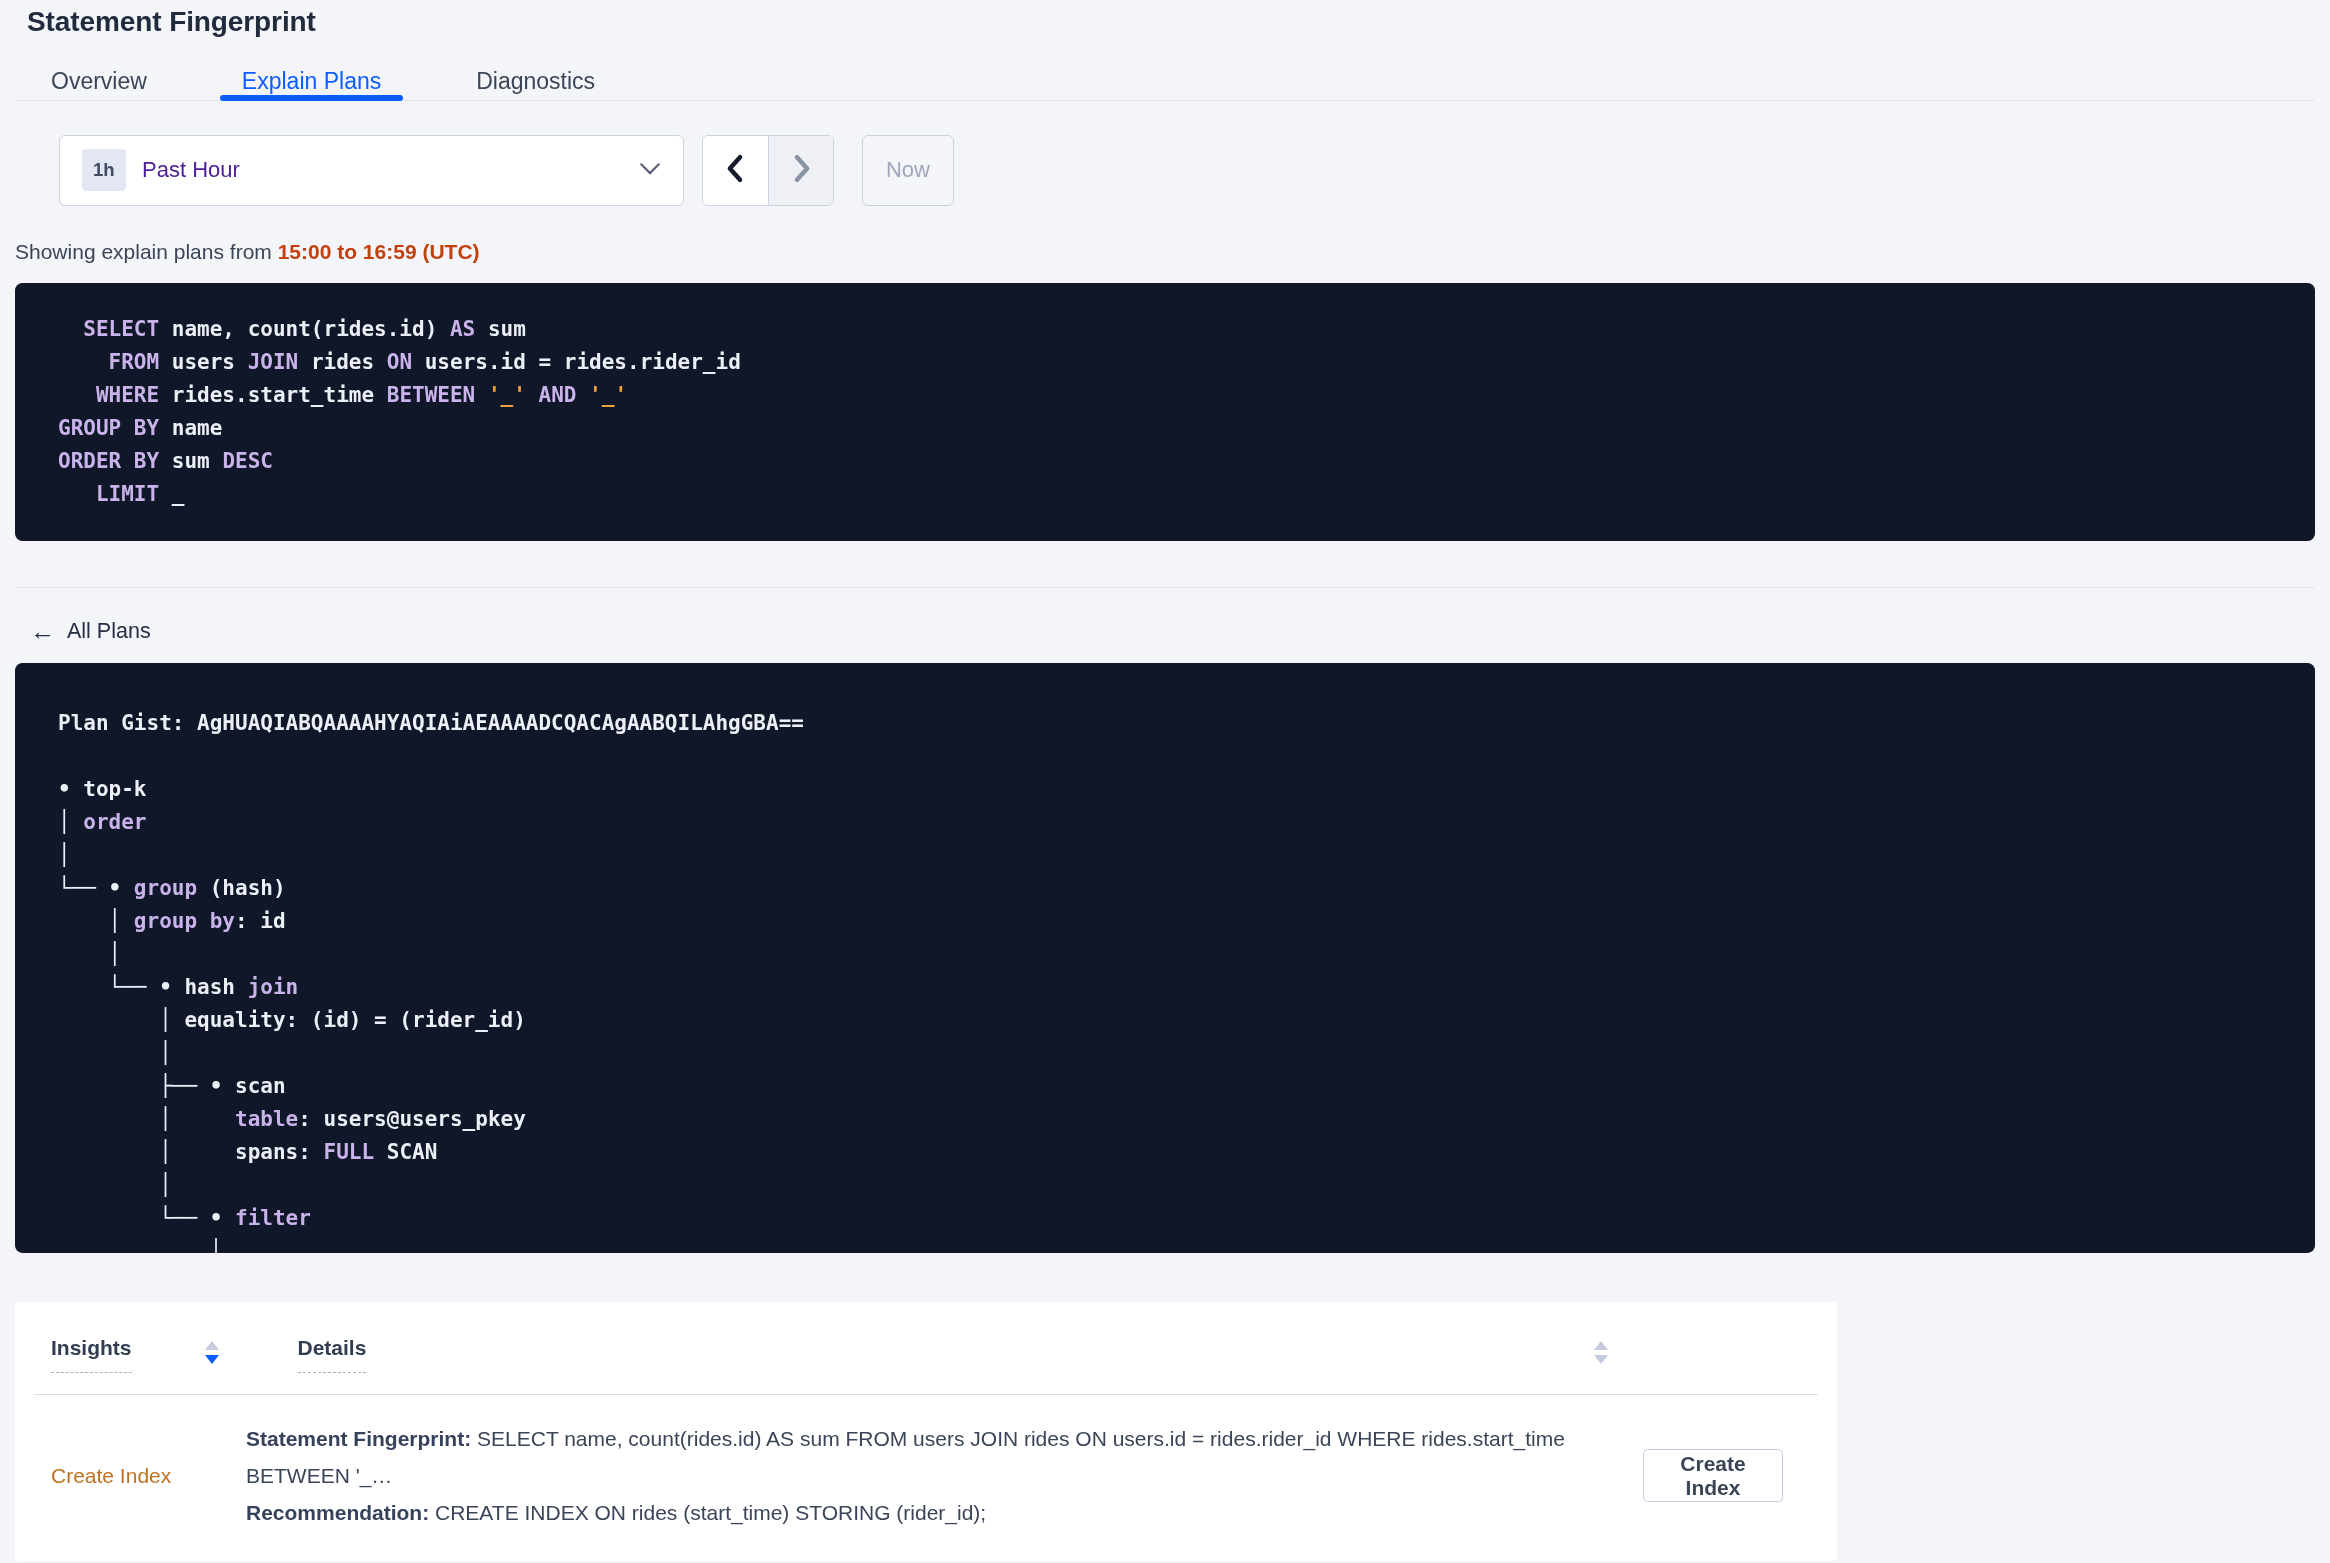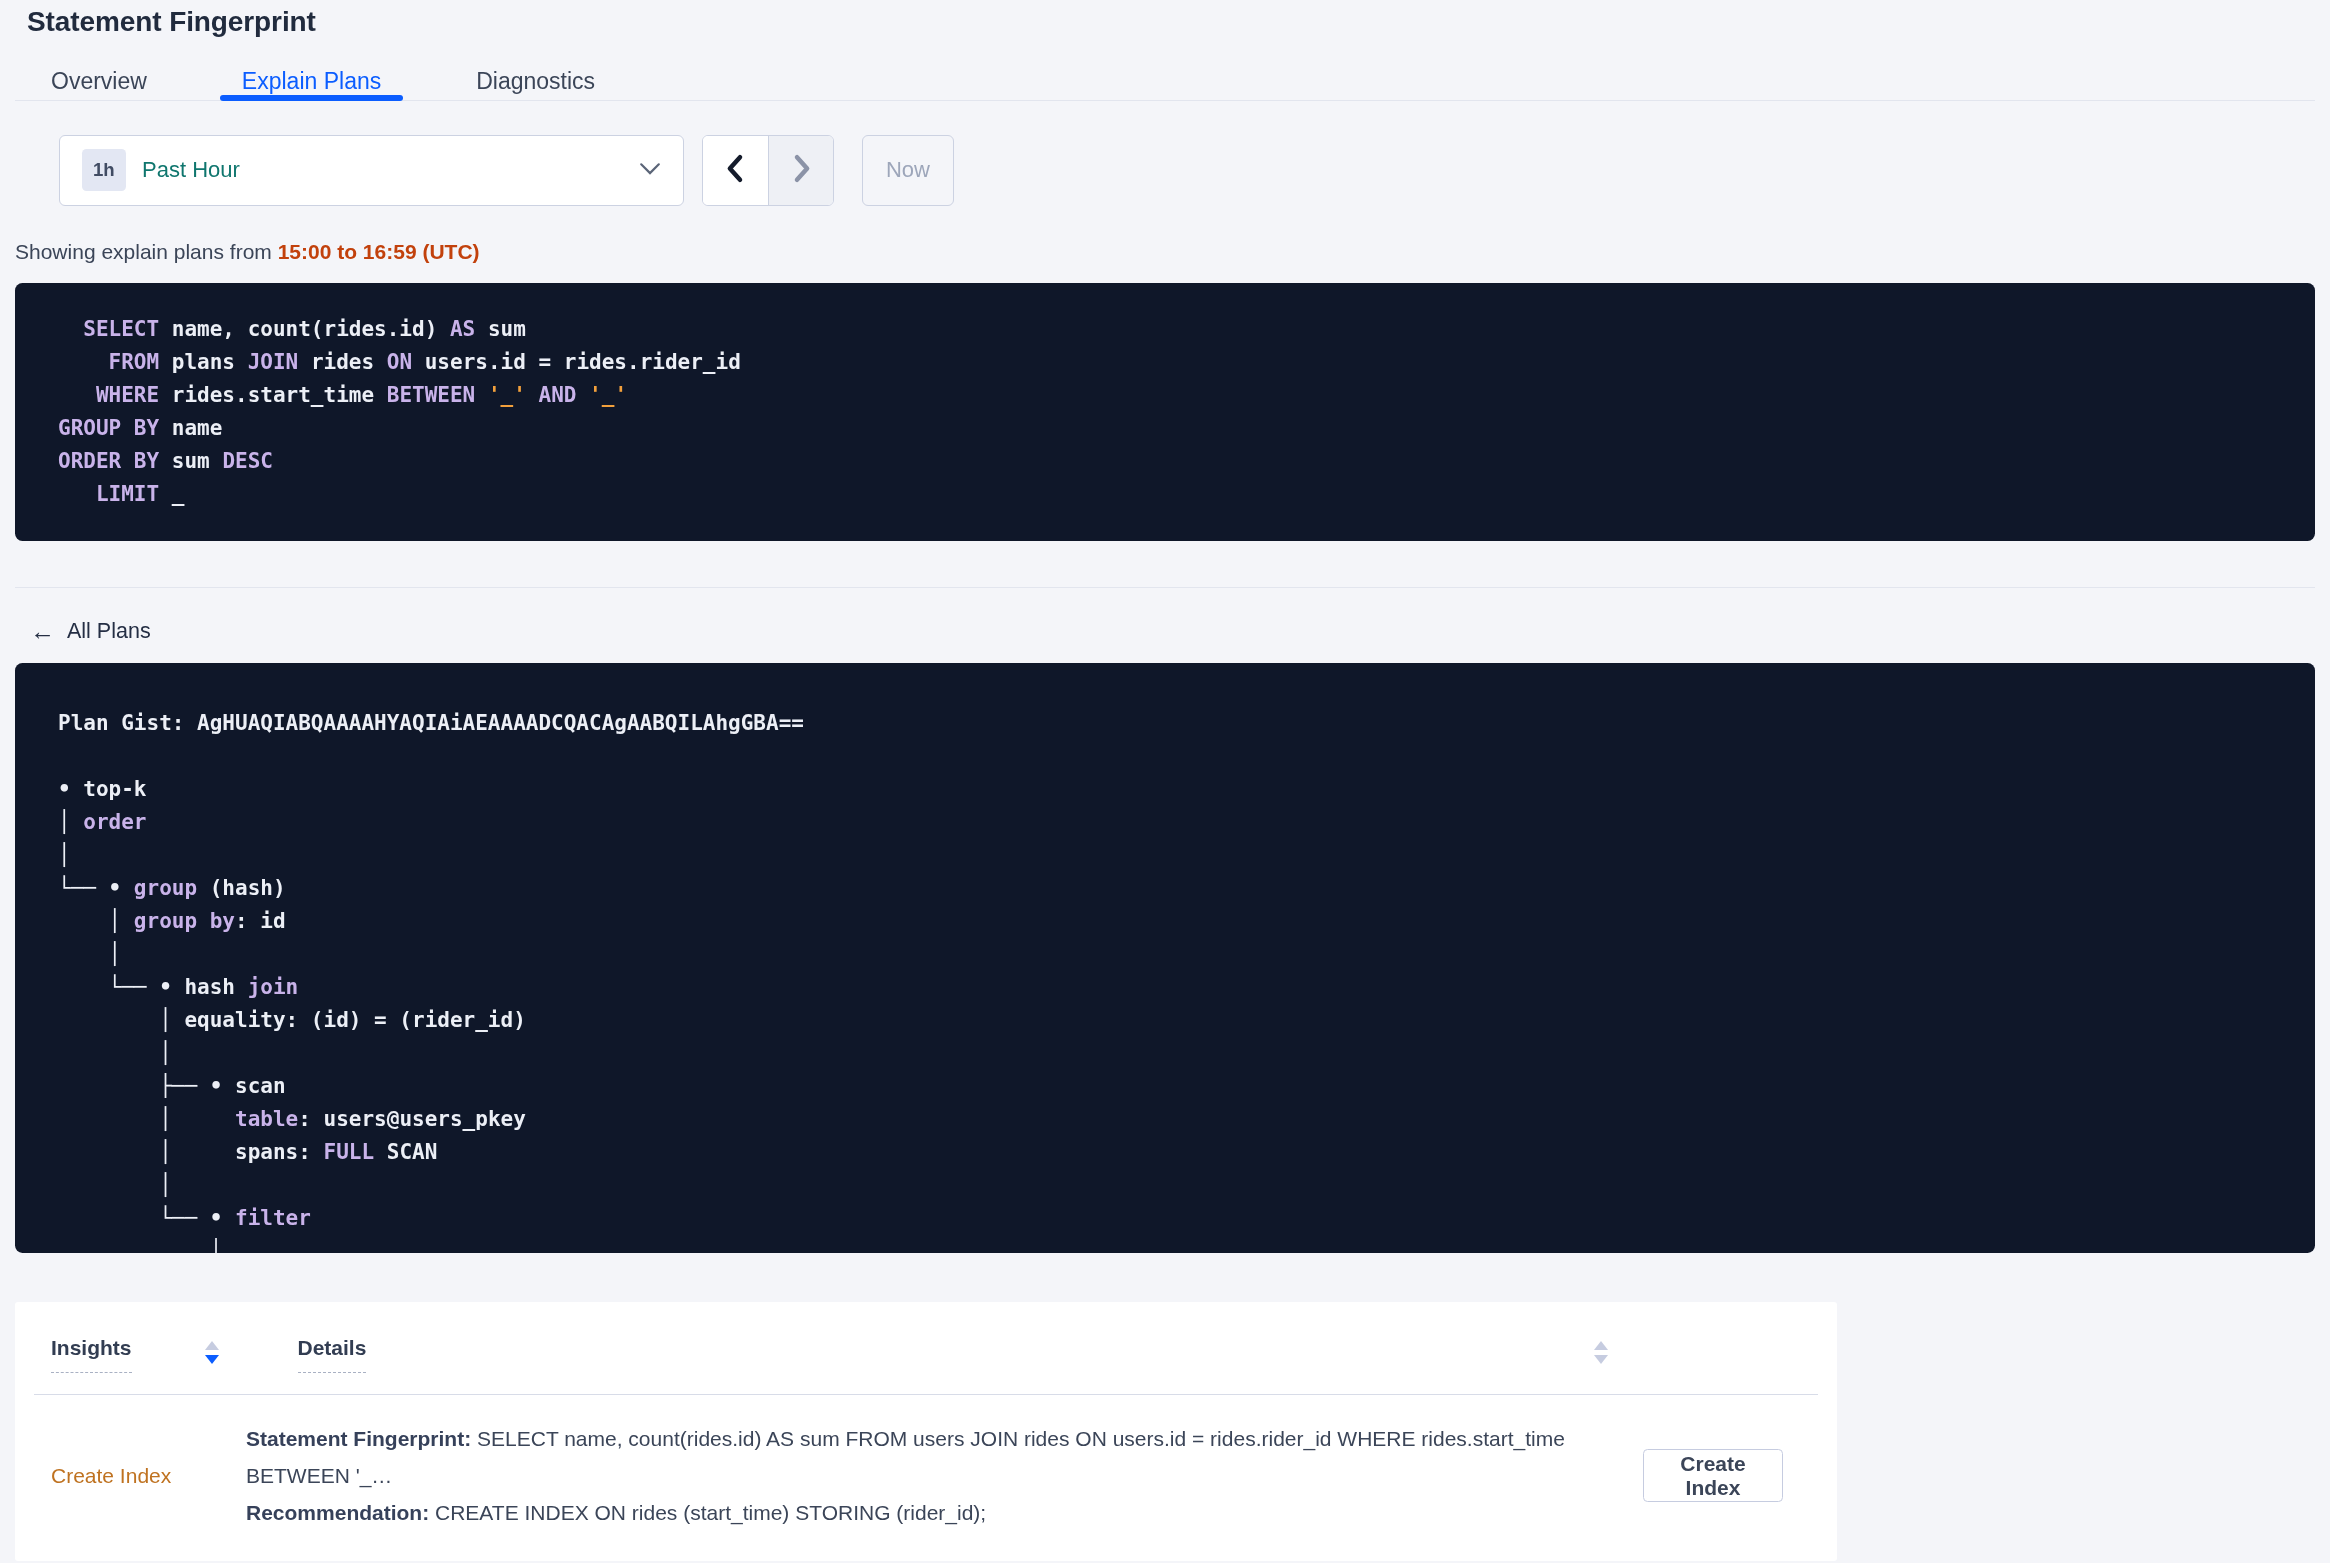--- a/index.html
+++ b/index.html
@@ -40,21 +40,21 @@
   .time-select {
     width: 625px; background: #ffffff;
     border: 1.5px solid #ccd2e2; border-radius: 6px;
     display: flex; align-items: center; padding: 0 22px; cursor: pointer;
   }
   .time-badge {
     background: #e3e7f3; border-radius: 4.5px;
     font-weight: 700; font-size: 18.6px; color: #414c63;
     padding: 9.7px 11px;
   }
-  .time-label { font-size: 22px; color: #0f766e; margin-left: 16.3px; }
+  .time-label { font-size: 22px; color: #4c1d95; margin-left: 16.3px; }
   .chev-down { margin-left: auto; }
 
   .nav-group {
     display: flex; margin-left: 18px;
     border: 1.5px solid #ccd2e2; border-radius: 6px; overflow: hidden; background: #fff;
   }
   .nav-btn {
     width: 65px; border: none; background: #ffffff; cursor: pointer;
     display: flex; align-items: center; justify-content: center; padding: 0;
   }
@@ -159,21 +159,21 @@
         </span>
       </button>
     </div>
     <button class="now-btn" disabled="">Now</button>
   </div>
 
   <p class="showing"><span>Showing explain plans from </span><b>15:00 to 16:59 (UTC)</b></p>
 
   <div class="code-card">
       <div class="cl"><span class="kw">  SELECT</span><span class="pl"> name, count(rides.id) </span><span class="kw">AS</span><span class="pl"> sum</span></div>
-      <div class="cl"><span class="kw">    FROM</span><span class="pl"> plans </span><span class="kw">JOIN</span><span class="pl"> rides </span><span class="kw">ON</span><span class="pl"> users.id = rides.rider_id</span></div>
+      <div class="cl"><span class="kw">    FROM</span><span class="pl"> users </span><span class="kw">JOIN</span><span class="pl"> rides </span><span class="kw">ON</span><span class="pl"> users.id = rides.rider_id</span></div>
       <div class="cl"><span class="kw">   WHERE</span><span class="pl"> rides.start_time </span><span class="kw">BETWEEN</span><span class="pl"> </span><span class="str">'_'</span><span class="pl"> </span><span class="kw">AND</span><span class="pl"> </span><span class="str">'_'</span></div>
       <div class="cl"><span class="kw">GROUP BY</span><span class="pl"> name</span></div>
       <div class="cl"><span class="kw">ORDER BY</span><span class="pl"> sum </span><span class="kw">DESC</span></div>
       <div class="cl"><span class="kw">   LIMIT</span><span class="pl"> _</span></div>
     </div>
 
   <hr class="section-divider">
 
   <a class="all-plans">
     <span class="back-arrow">←</span>

